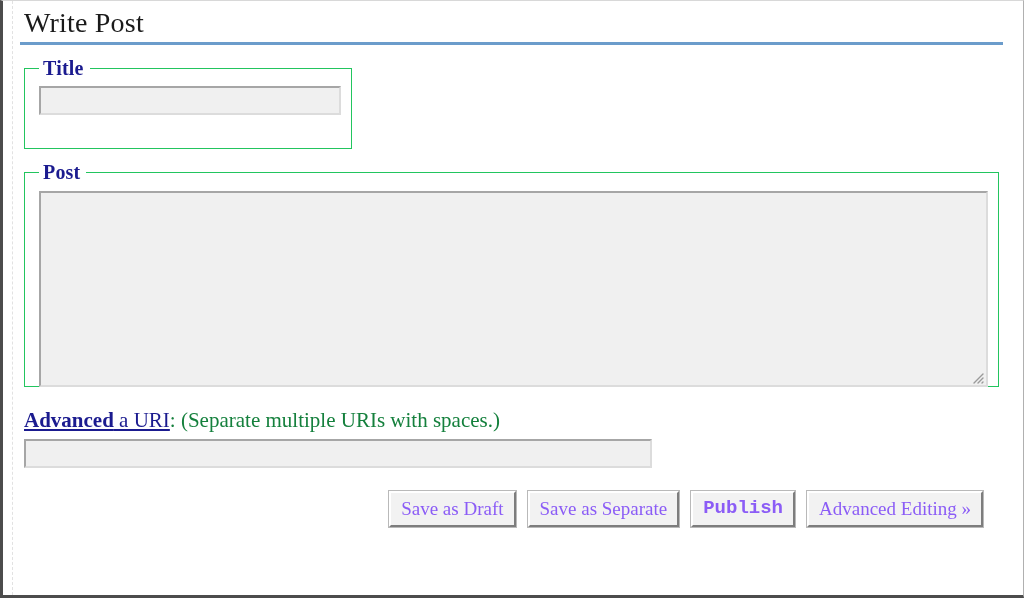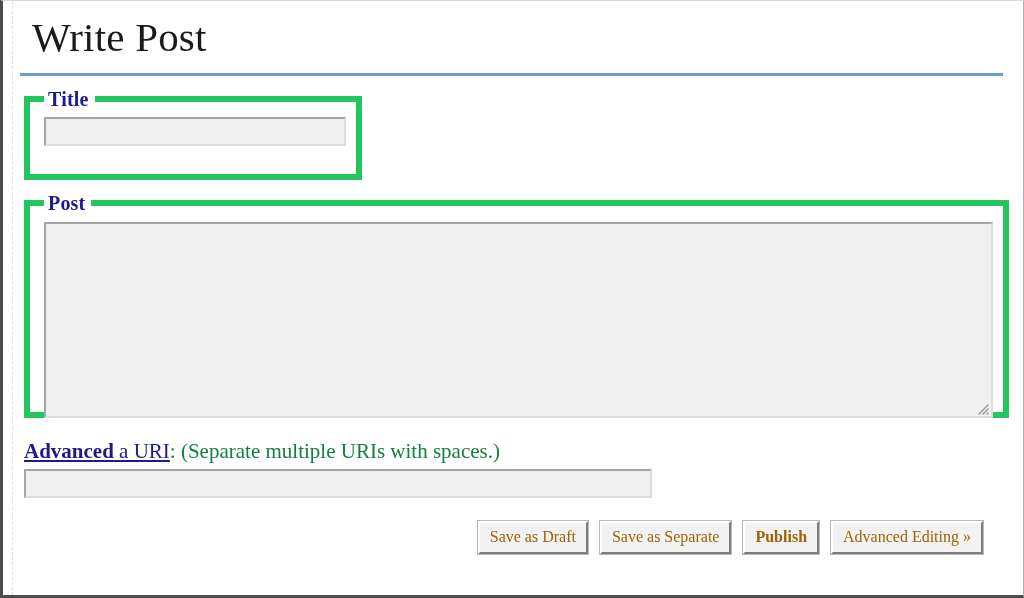--- a/index.html
+++ b/index.html
@@ -36,41 +36,41 @@
     border-left: 1px dashed #e2e2e2;
   }
   #content {
     position: relative;
     box-sizing: border-box;
     padding: 0 20px 0 17px;
   }
 
   
   .page-title {
-    margin: 8px;
+    margin: 0;
     padding: 6px 0 4px 4px;
     font-family: "Liberation Serif", "DejaVu Serif", serif;
-    font-size: 41px;
+    font-size: 28px;
     font-weight: 400;
     letter-spacing: 0.2px;
     line-height: 1.12;
     color: #1a1a1a;
   }
   .title-rule {
     height: 3px;
     background: #6b9ccb;
     margin: 0 0 0 0;
   }
 
   
   fieldset.box {
     box-sizing: border-box;
     margin: 12px 0 0 4px;
     padding: 4px 10px 14px 14px;
-    border: 6px solid #22c55e;
+    border: 1px solid #22c55e;
     background: #ffffff;
   }
   fieldset.box > legend {
     padding: 0 6px 0 4px;
     font-family: "Liberation Serif", "DejaVu Serif", serif;
     font-size: 20px;
     font-weight: 700;
     color: #1b1b8f;
     letter-spacing: 0.2px;
   }
@@ -148,33 +148,33 @@
   
   .button-row {
     margin: 23px 20px 0 0;
     text-align: right;
     white-space: nowrap;
   }
   .btn {
     box-sizing: border-box;
     display: inline-block;
     font-family: "Liberation Serif", "DejaVu Serif", serif;
-    font-size: 16px;
+    font-size: 19px;
     line-height: 1;
-    color: #a16207;
+    color: #8b5cf6;
     background: #f2f2f2;
     padding: 6px 10px 7px 10px;
     margin-left: 8px;
     border: 2px solid;
     border-color: #ffffff #7d7d7d #7d7d7d #ffffff;
     box-shadow: 0 0 0 1px #b9b9b9;
     cursor: default;
     vertical-align: middle;
   }
-  .btn.bold { font-weight: 700; }
+  .btn.bold { font-weight: 700; font-family: Liberation Mono, monospace; }
 </style>
 </head>
 <body>
 
 <div id="page-frame">
   <div id="inner-rule"></div>
 
   <div id="content">
 
     <h1 class="page-title">Write Post</h1>

